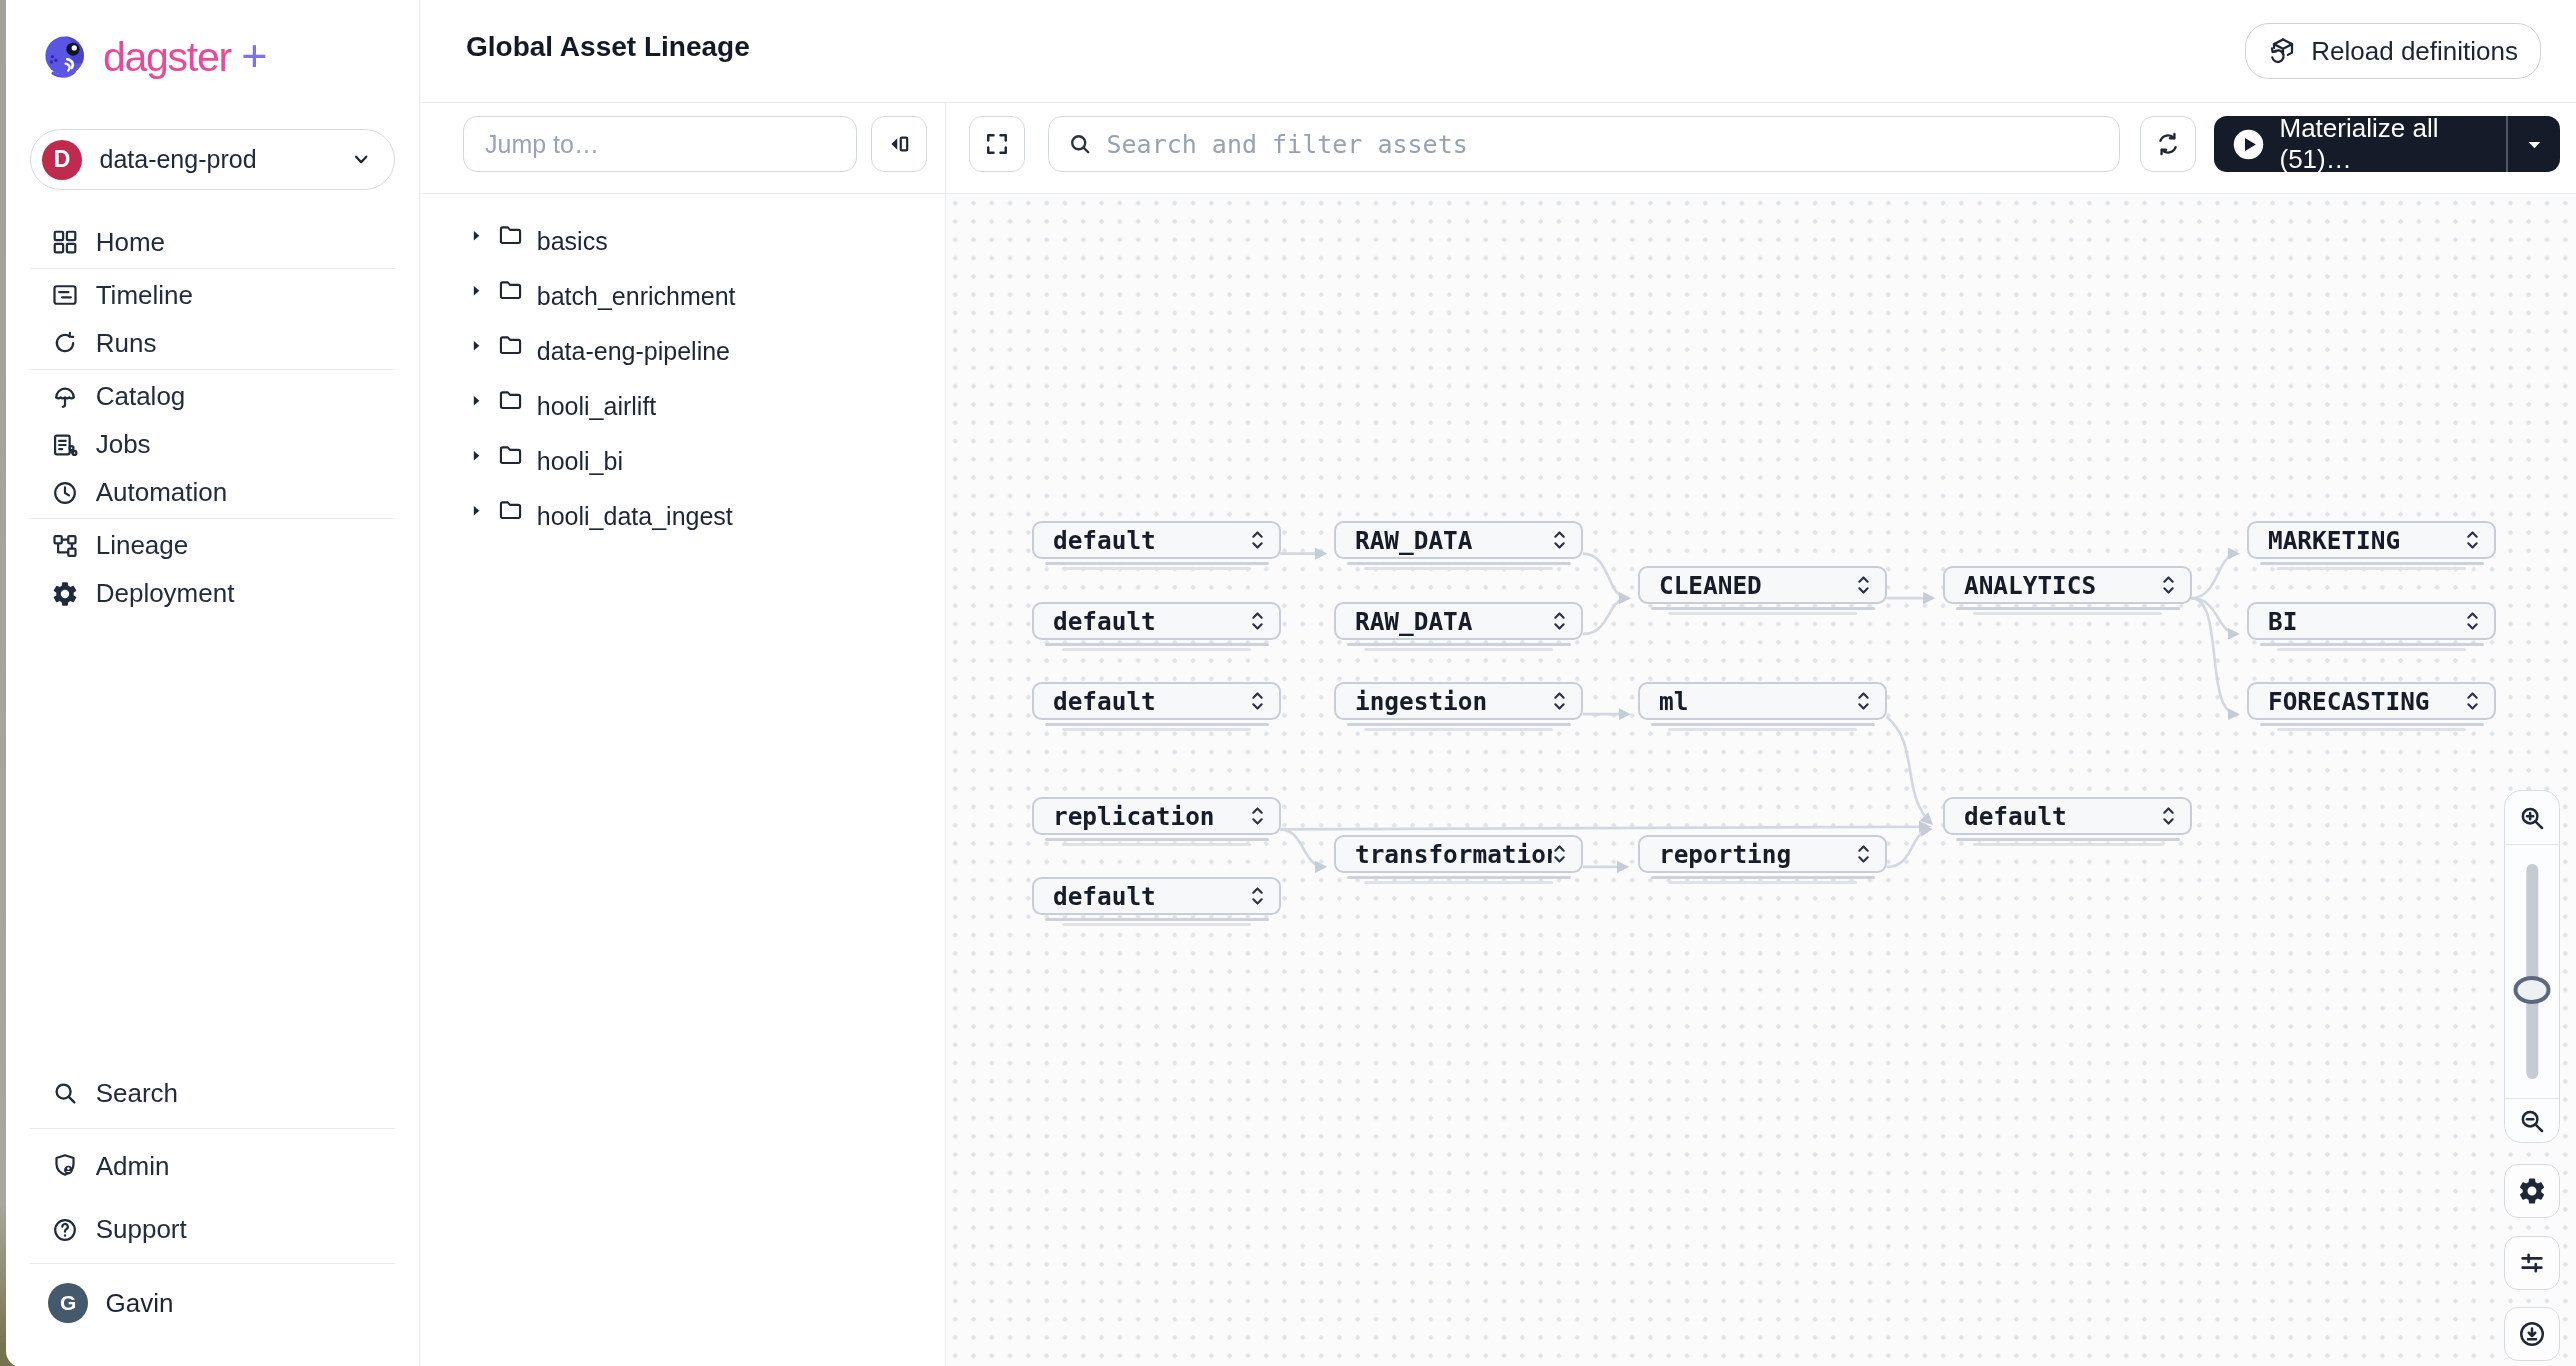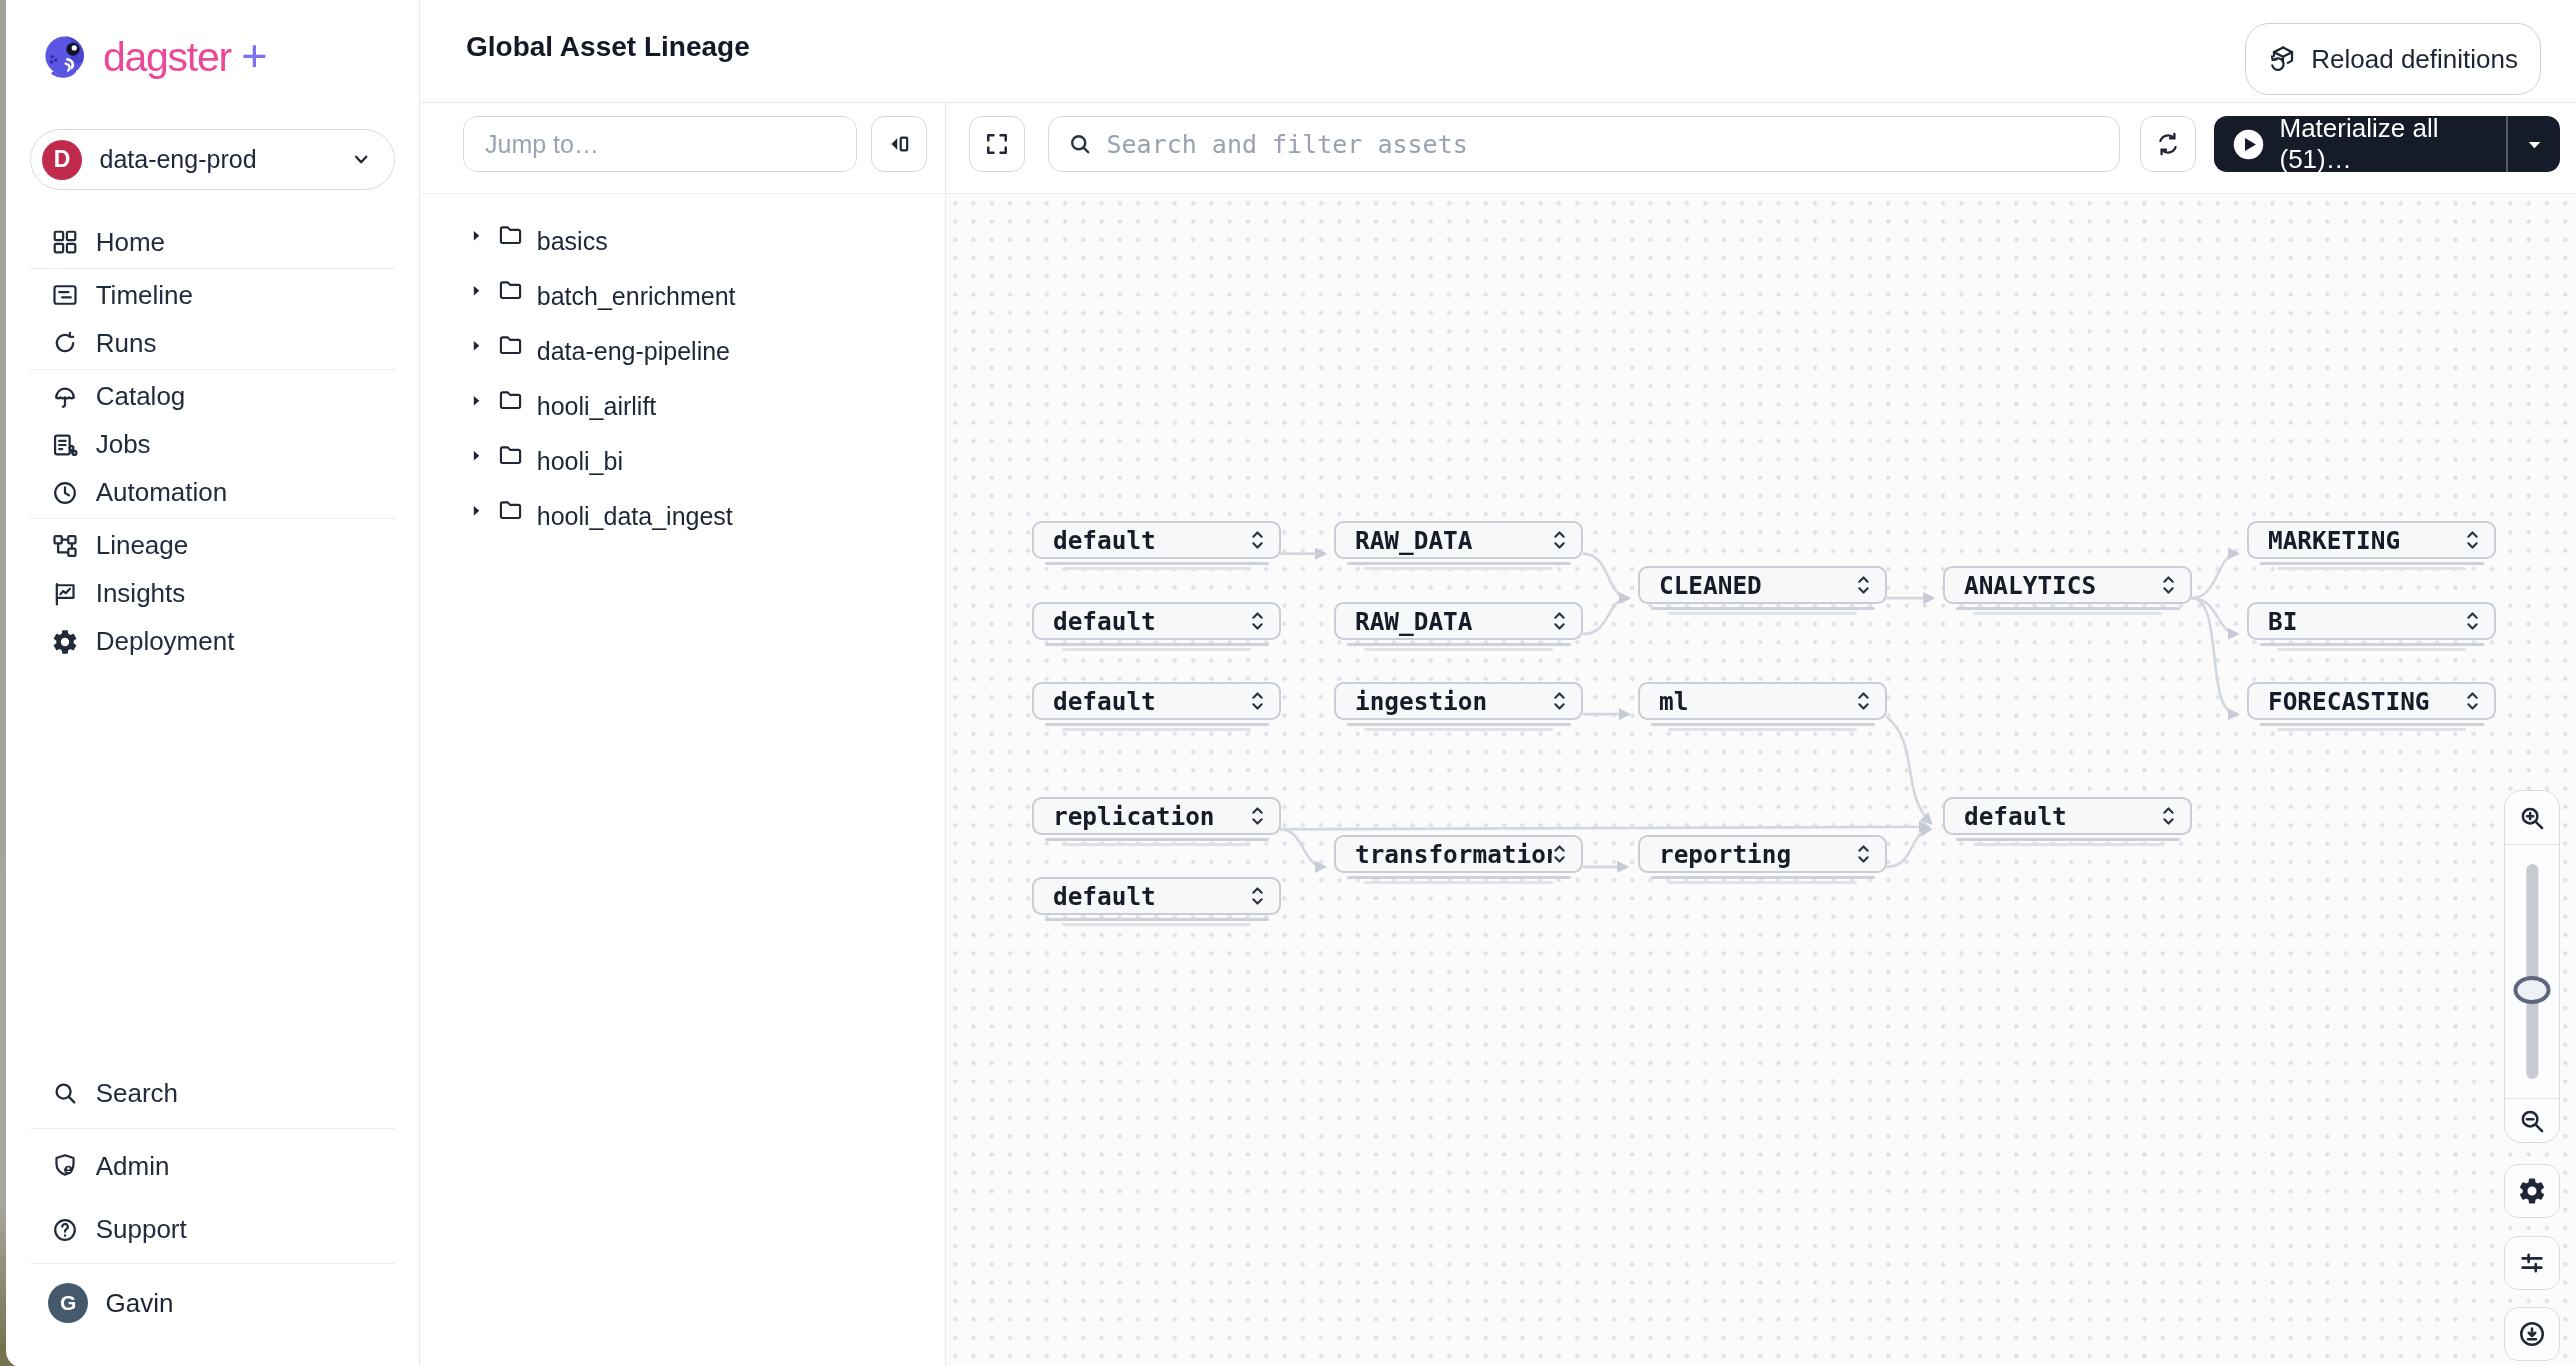--- a/index.html
+++ b/index.html
@@ -33,21 +33,21 @@
   .nav-div { border-top:1.7px solid #e9ebf0; margin:1.7px 24.4px; }
   .user-row { height:58px; display:flex; align-items:center; gap:17.5px; padding-left:42px; font-size:26px; cursor:pointer; }
   .user-avatar { width:40px; height:40px; border-radius:50%; background:#44596b; color:#fff;
     font-size:21px; font-weight:700; display:flex; align-items:center; justify-content:center; }
   .mt13{margin-top:11.3px}.mt15{margin-top:13px}.mt18{margin-top:15.7px}.mt10{margin-top:8.7px}.mt12{margin-top:10.5px}.mt3{margin-top:2.6px}
 
   
   .header { position:absolute; left:421px; right:0; top:0; height:103px; background:#fff;
     border-bottom:1.7px solid #e6e9ed; z-index:3; }
   .page-title { position:absolute; left:45px; top:31px; font-size:28px; font-weight:700; color:#141927; }
-  .reload-btn { position:absolute; right:35px; top:23px; height:72px; border:1.7px solid #ccd2db; border-radius:24px;
+  .reload-btn { position:absolute; right:35px; top:23px; height:56px; border:1.7px solid #ccd2db; border-radius:24px;
     background:#fff; display:flex; align-items:center; gap:13px; padding:0 22px; font-size:26px; font-weight:500;
     color:#1d2534; cursor:pointer; }
 
   
   .tree-panel { position:absolute; left:421px; top:103px; width:525px; bottom:0; background:#fff;
     border-right:1.7px solid #e6e9ed; z-index:2; }
   .tree-toolbar { position:relative; height:91px; border-bottom:1.7px solid #e8ebef; }
   .jump-input { position:absolute; left:42px; top:13px; width:394px; height:56px; border:1.7px solid #d4d9e1;
     border-radius:14px; padding:0 21px; font-size:25px; font-family:"Liberation Sans",sans-serif; color:#20293a; outline:none; }
   .jump-input::placeholder { color:#9aa3b2; }
@@ -203,30 +203,20 @@
     <div class="nav-item mt3">
       <span class="ico">
           <svg width="28" height="28" viewBox="0 0 24 24" fill="none" stroke="#212b3c" stroke-width="1.9" stroke-linejoin="round">
             <rect x="3" y="3.5" width="6.2" height="6.2" rx="1"></rect>
             <rect x="14.8" y="3.5" width="6.2" height="6.2" rx="1"></rect>
             <rect x="14.8" y="14.3" width="6.2" height="6.2" rx="1"></rect>
             <path d="M9.2 6.6h5.6M6.1 9.7v7.7h8.7M17.9 9.7v4.6"></path>
           </svg>
         </span>
       <span>Lineage</span>
-    </div>
-    <div class="nav-item">
-      <span class="ico">
-          <svg width="28" height="28" viewBox="0 0 24 24" fill="none" stroke="#212b3c" stroke-width="1.9" stroke-linecap="round" stroke-linejoin="round">
-            <path d="M5 3.5V21"></path>
-            <path d="M5 4.5h14.3v10.8H5"></path>
-            <path d="M8 12.2l2.6-2.8 2 1.9 3.6-3.8"></path>
-          </svg>
-        </span>
-      <span>Insights</span>
     </div>
     <div class="nav-item">
       <span class="ico">
           <svg width="28" height="28" viewBox="0 0 24 24">
             <path fill="#212b3c" d="M19.4 13c.04-.33.06-.66.06-1s-.02-.67-.06-1l2.1-1.65c.2-.15.25-.42.12-.64l-2-3.46a.5.5 0 0 0-.6-.22l-2.5 1a7.6 7.6 0 0 0-1.7-1l-.4-2.61A.5.5 0 0 0 13.9 2h-3.8a.5.5 0 0 0-.5.42l-.4 2.61c-.6.26-1.17.6-1.7 1l-2.5-1a.5.5 0 0 0-.6.22l-2 3.46c-.13.22-.07.5.12.64L4.6 11c-.04.33-.06.66-.06 1s.02.67.06 1l-2.08 1.65a.5.5 0 0 0-.12.64l2 3.46c.13.22.38.3.6.22l2.5-1c.53.4 1.1.74 1.7 1l.4 2.61c.04.24.25.42.5.42h3.8c.25 0 .46-.18.5-.42l.4-2.61c.6-.26 1.17-.6 1.7-1l2.5 1c.22.08.47 0 .6-.22l2-3.46a.5.5 0 0 0-.12-.64L19.4 13zM12 15.6a3.6 3.6 0 1 1 0-7.2 3.6 3.6 0 0 1 0 7.2z"></path>
           </svg>
         </span>
       <span>Deployment</span>
     </div>
   </div>

